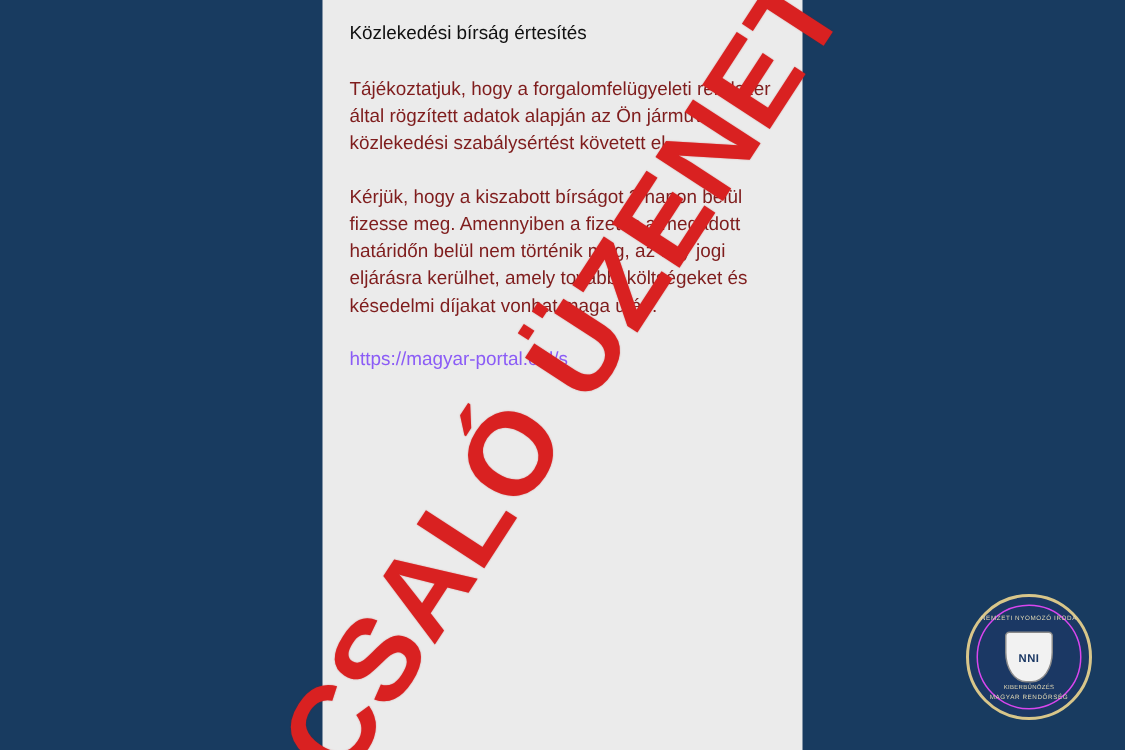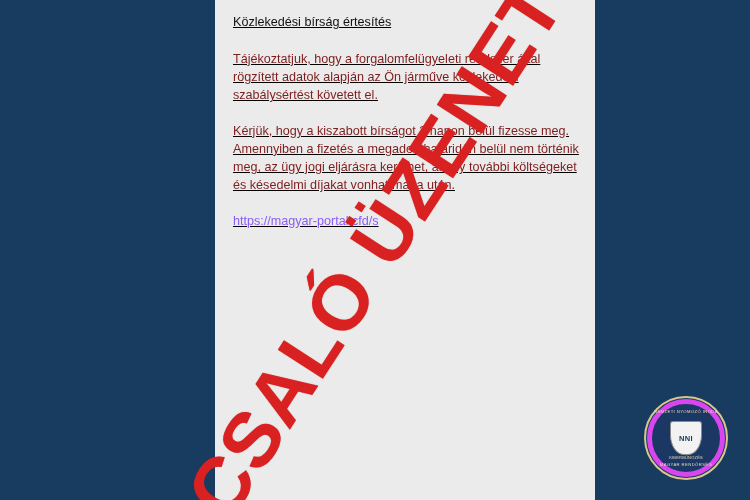--- a/index.html
+++ b/index.html
@@ -18,27 +18,26 @@
     width: 750px;
     height: 500px;
     background: #183b60;
     overflow: hidden;
   }
   
   .message-card {
     position: absolute;
     left: 215px;
     top: 0;
-    width: 380px;
+    width: 320px;
     height: 500px;
     background: #ebebeb;
     box-sizing: border-box;
     padding: 14px 12px 10px 18px;
     overflow: hidden;
-    text-decoration: underline;
   }
   .msg-title {
     font-size: 12.6px;
     color: #111111;
     line-height: 1.42;
     margin: 0 0 18px 0;
     font-family: "Liberation Sans", sans-serif;
   }
   .msg-par {
     font-size: 12.6px;
@@ -83,21 +82,21 @@
     border: 2px solid #d8c68a;
     box-sizing: border-box;
     display: flex;
     align-items: center;
     justify-content: center;
   }
   .emblem-inner {
     width: 68px;
     height: 68px;
     border-radius: 50%;
-    border: 5px solid #d946ef;
+    border: 1px solid #d946ef;
     display: flex;
     flex-direction: column;
     align-items: center;
     justify-content: center;
     position: relative;
   }
   .emblem-arc-top {
     position: absolute;
     top: 5px;
     width: 100%;

